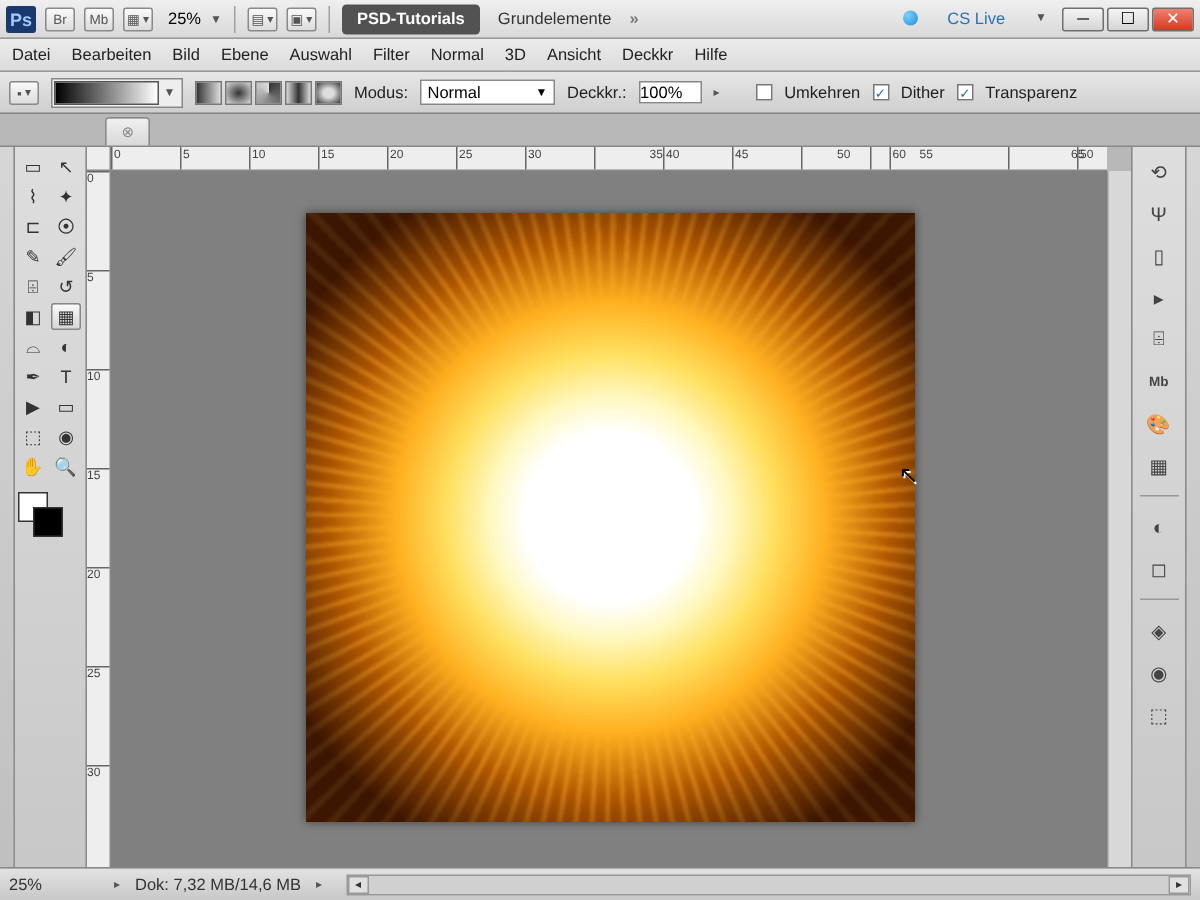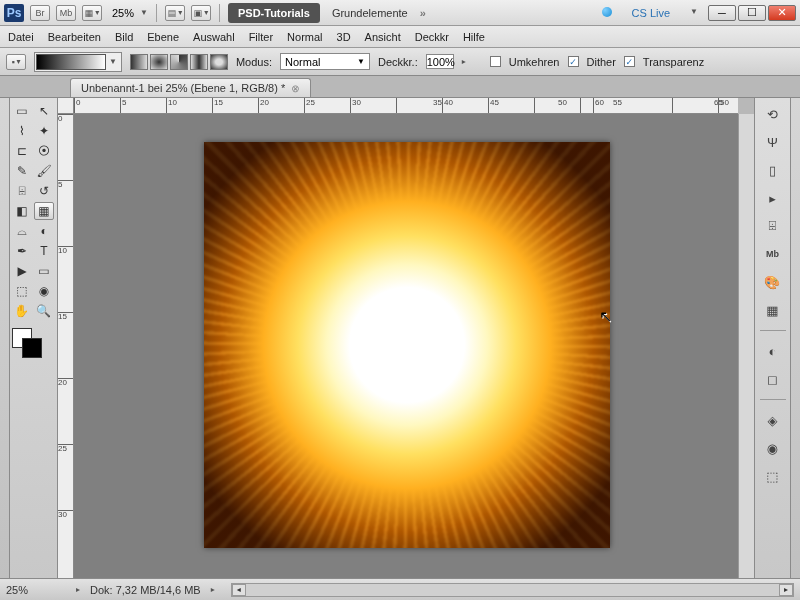--- a/index.html
+++ b/index.html
@@ -25,21 +25,21 @@
 
 .menubar { height:22px; background:linear-gradient(#ebebeb,#dcdcdc); border-bottom:1px solid #9a9a9a; display:flex; align-items:center; padding:0 8px; gap:14px; color:#222;}
 .menubar span { cursor:default; }
 
 
 .optbar { height:28px; background:linear-gradient(#e6e6e6,#cfcfcf); border-bottom:1px solid #888; display:flex; align-items:center; padding:0 6px; gap:8px;}
 .grad-prev { width:70px; height:16px; background:linear-gradient(to right,#000,#fff); border:1px solid #555;}
 .grad-types { display:flex; gap:2px; }
 .grad-t { width:18px; height:16px; border:1px solid #777; background:linear-gradient(to right,#333,#ddd);}
 .mode-sel { width:90px; height:17px; background:#fff; border:1px solid #888; padding:0 4px; display:flex; align-items:center; justify-content:space-between;}
-.opac-box { width:28px; height:15px; background:#fff; border:1px solid #888; line-height:15px;}
+.opac-box { width:42px; height:15px; background:#fff; border:1px solid #888; line-height:15px;}
 .chk { width:11px; height:11px; border:1px solid #777; background:#fff; display:inline-flex; align-items:center; justify-content:center; font-size:9px; color:#2a72b5; vertical-align:middle;}
 .lbl { color:#222; }
 
 
 .doctab-row { height:22px; background:#b8b8b8; display:flex; align-items:flex-end; padding-left:70px; border-bottom:1px solid #888;}
 .doctab { background:linear-gradient(#f0f0f0,#d8d8d8); border:1px solid #8a8a8a; border-bottom:none; padding:3px 10px 3px 10px; font-size:11px; color:#333; border-radius:3px 3px 0 0; display:flex; align-items:center; gap:6px;}
 .doctab .x { color:#888; font-size:10px;}
 
 
 .workspace { position:absolute; top:98px; left:0; right:0; bottom:22px; display:flex; }
@@ -157,21 +157,20 @@
   <span class="chk"></span>
   <span class="lbl">Umkehren</span>
   <span class="chk">✓</span>
   <span class="lbl">Dither</span>
   <span class="chk">✓</span>
   <span class="lbl">Transparenz</span>
 </div>
 
 <div class="doctab-row">
   <div class="doctab">
-    <span>Unbenannt-1 bei 25% (Ebene 1, RGB/8) *</span>
     <span class="x">⊗</span>
   </div>
 </div>
 
 <div class="workspace">
   <div class="lstrip"></div>
 
   <div class="toolbox">
     <div class="tool-row">
         <div class="tool">▭</div>

